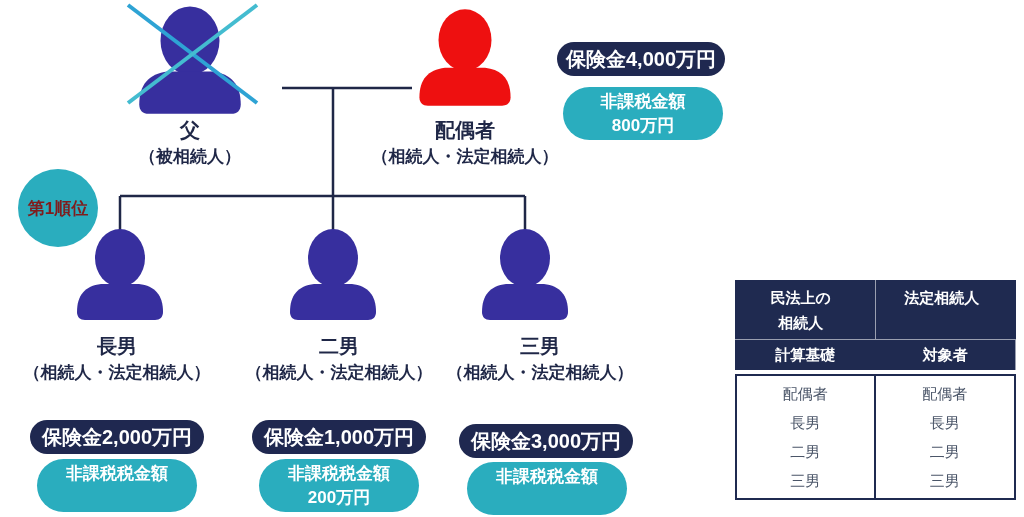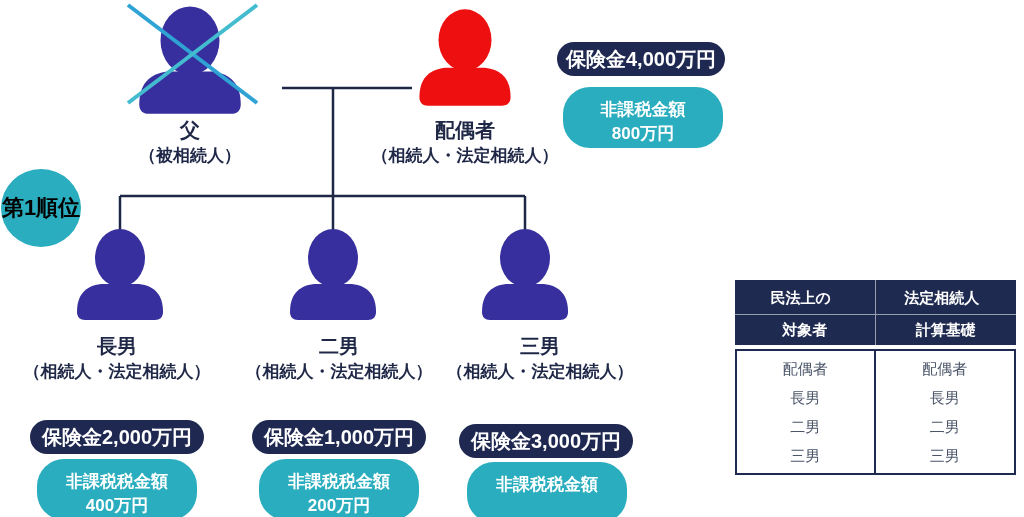--- a/index.html
+++ b/index.html
@@ -6,37 +6,37 @@
   .canvas{
     position:relative;width:1024px;height:517px;background:#ffffff;
     font-family:"Liberation Sans",sans-serif;overflow:hidden;
   }
   .abs{position:absolute;}
   svg.connectors{position:absolute;left:0;top:0;width:1024px;height:517px;}
 
   
   .person-label{position:absolute;text-align:center;color:#1f2747;font-weight:bold;}
   .person-label .nm{font-size:20px;line-height:28px;}
-  .person-label .rl{font-size:17px;line-height:26px;font-family:Liberation Mono, monospace;}
+  .person-label .rl{font-size:17px;line-height:26px;}
 
   
   .badge-navy{
     position:absolute;background:#1f2850;color:#ffffff;font-weight:bold;
     font-size:20px;border-radius:17px;text-align:center;height:34px;line-height:34px;
   }
   .badge-teal{
     position:absolute;background:#2aadbe;color:#ffffff;font-weight:bold;
-    font-size:17px;border-radius:27px;text-align:center;padding-top:11px;
+    font-size:17px;border-radius:27px;text-align:center;padding-top:3px;
     height:50px;line-height:24px;
   }
 
   
   .rank-circle{
-    position:absolute;left:1px;top:169px;width:80px;height:78px;border-radius:50%;
-    background:#2aadbe;color:#000000;font-weight:bold;font-size:22px;
+    position:absolute;left:18px;top:169px;width:80px;height:78px;border-radius:50%;
+    background:#2aadbe;color:#7f1d1d;font-weight:bold;font-size:17px;
     display:flex;align-items:center;justify-content:center;
   }
 
   
   .side-table{position:absolute;left:735px;top:280px;width:281px;}
   .t-header{
     display:grid;grid-template-columns:1fr 1fr;background:#1f2a50;color:#ffffff;
     font-weight:bold;font-size:15px;text-align:center;
   }
   .t-h1{padding:5px 8px 4px 0;line-height:25px;border-bottom:1px solid rgba(255,255,255,.55);}
@@ -100,21 +100,20 @@
     <ellipse cx="50" cy="31" rx="25" ry="29" fill="#372f9e"></ellipse>
     <path d="M31,57 C15,59 7,68 7,85 C7,90 10,93 15,93 L85,93 C90,93 93,90 93,85 C93,68 85,59 69,57 Z" fill="#372f9e"></path>
   </svg>
   <div class="person-label" style="left:5px;top:332px;width:224px">
     <div class="nm">長男</div>
     <div class="rl">（相続人・法定相続人）</div>
   </div>
   <div class="badge-navy" style="left:30px;top:420px;width:174px">保険金2,000万円</div>
   <div class="badge-teal" style="left:37px;top:459px;width:160px">
     <div>非課税税金額</div>
-    <div>400万円</div>
   </div>
 
   <svg class="abs" style="left:283px;top:227px;width:100px;height:93px" viewBox="0 0 100 93">
     <ellipse cx="50" cy="31" rx="25" ry="29" fill="#372f9e"></ellipse>
     <path d="M31,57 C15,59 7,68 7,85 C7,90 10,93 15,93 L85,93 C90,93 93,90 93,85 C93,68 85,59 69,57 Z" fill="#372f9e"></path>
   </svg>
   <div class="person-label" style="left:227px;top:332px;width:224px">
     <div class="nm">二男</div>
     <div class="rl">（相続人・法定相続人）</div>
   </div>
@@ -134,26 +133,27 @@
   </div>
   <div class="badge-navy" style="left:459px;top:424px;width:174px">保険金3,000万円</div>
   <div class="badge-teal" style="left:467px;top:462px;width:160px">
     <div>非課税税金額</div>
   </div>
 
   <div class="side-table">
     <div class="t-header">
       <div class="t-h1 t-col1">
         <div>民法上の</div>
+        <div>相続人</div>
       </div>
       <div class="t-h1">
         <div>法定相続人</div>
       </div>
+      <div class="t-h2">計算基礎</div>
       <div class="t-h2 t-col1">対象者</div>
-      <div class="t-h2">計算基礎</div>
     </div>
     <div class="t-body">
       <div class="cell bc1 r0">配偶者</div>
       <div class="cell r0">配偶者</div>
       <div class="cell bc1">長男</div>
       <div class="cell">長男</div>
       <div class="cell bc1">二男</div>
       <div class="cell">二男</div>
       <div class="cell bc1 rlast">三男</div>
       <div class="cell rlast">三男</div>

